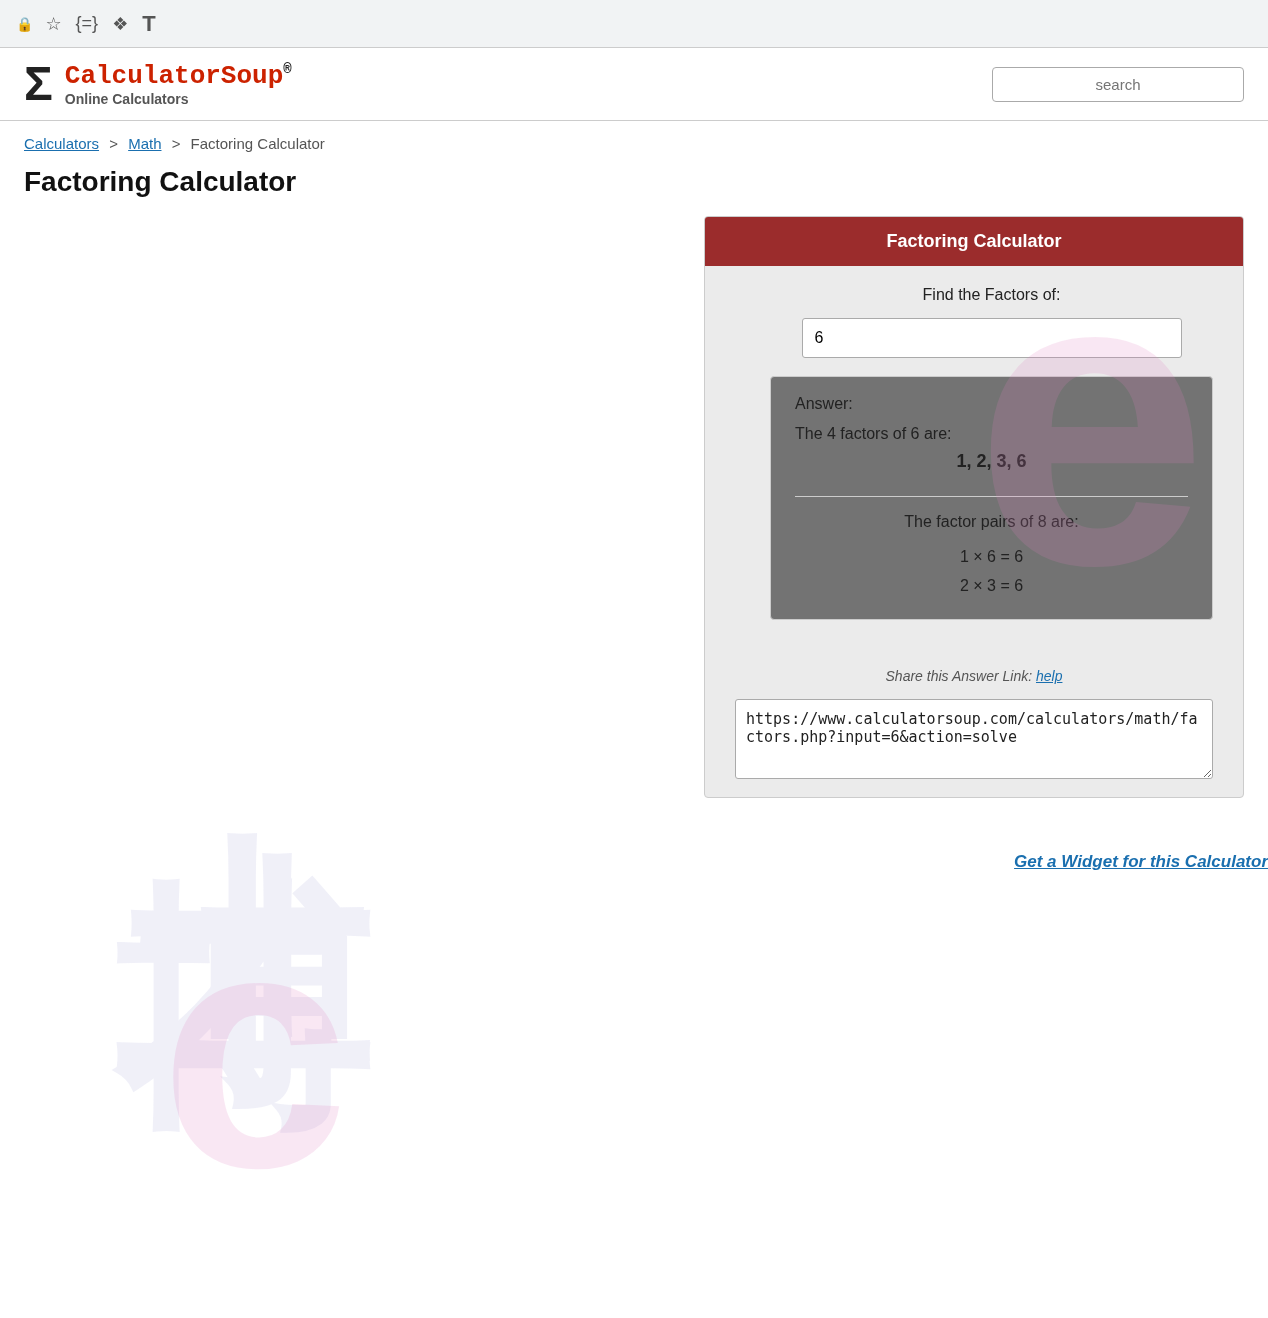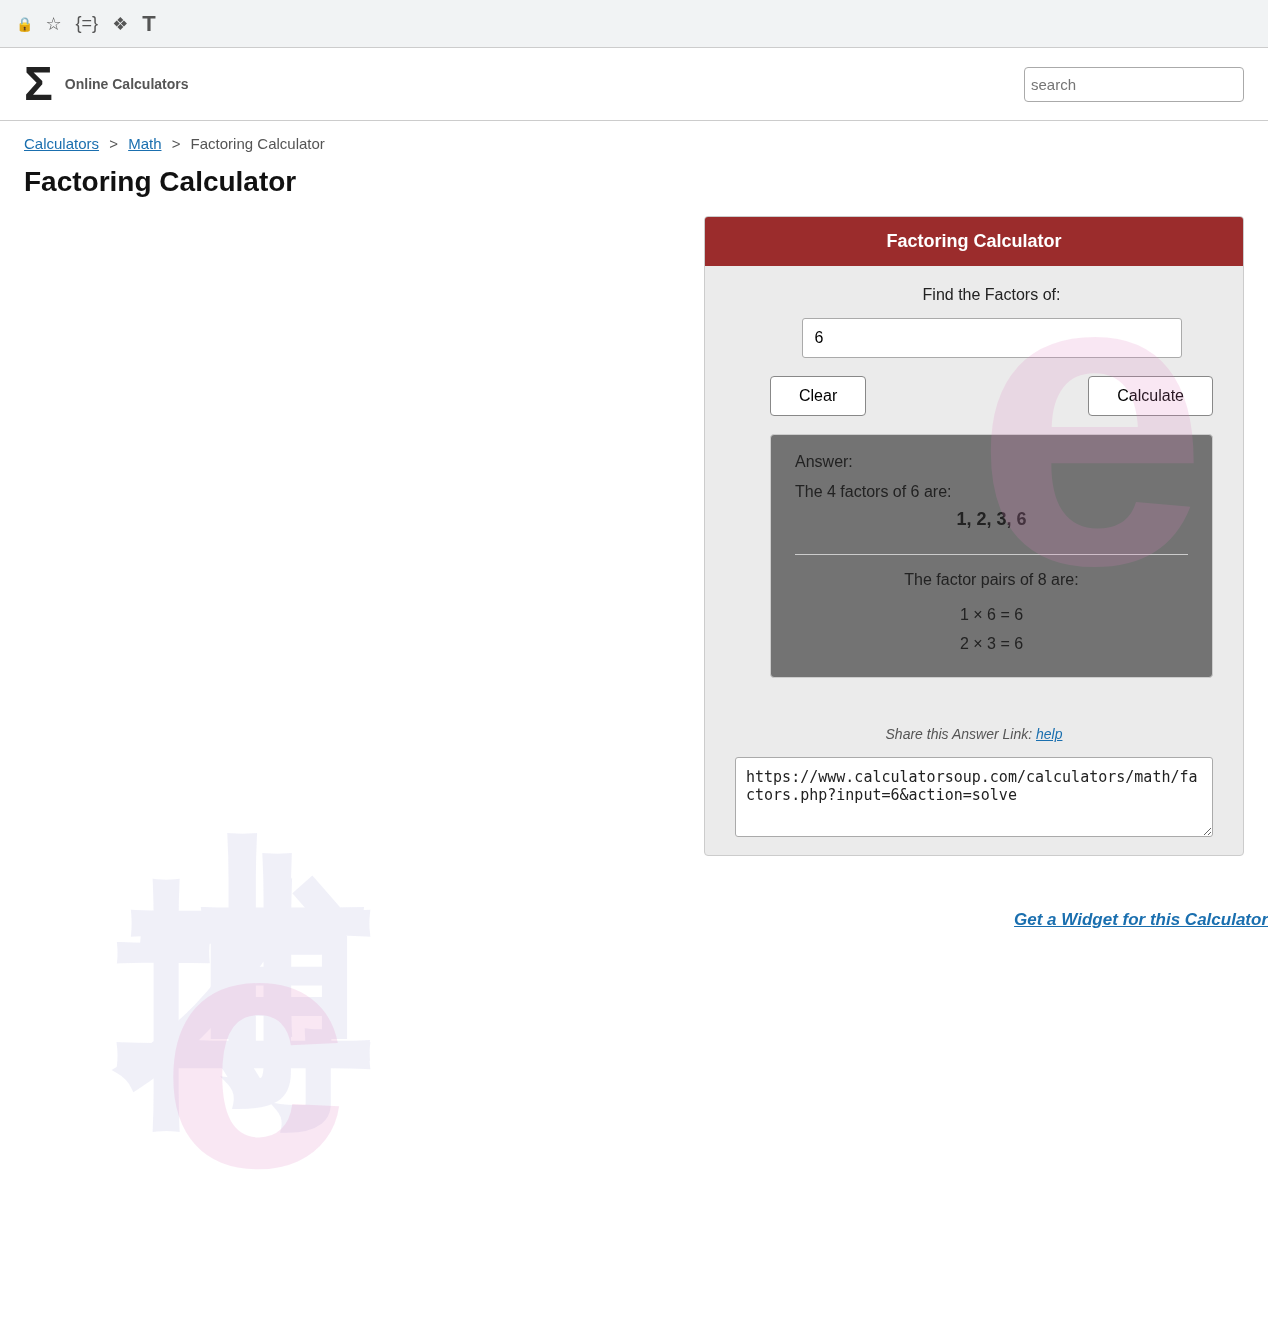--- a/index.html
+++ b/index.html
@@ -85,24 +85,25 @@
       font-size: 14px;
     }
     .logo-text .tagline {
       font-size: 14px;
       color: #555;
       font-weight: bold;
     }
     .search-box {
       border: 1px solid #aaa;
       border-radius: 4px;
-      padding: 8px 6px;
+      padding: 8px 14px;
       font-size: 15px;
-      width: 220px;
+      width: 252px;
       color: #888;
+      text-align: center;
     }
 
     
     .breadcrumb {
       padding: 14px 24px 8px;
       font-size: 15px;
       color: #555;
     }
     .breadcrumb a {
       color: #1a6faf;
@@ -359,20 +360,23 @@
     <div class="watermark-text">博才土</div>
   </div>
 
   <div class="wm-right">e</div>
   <div class="wm-bottom">c</div>
 
   <header class="site-header">
     <div class="logo-area">
       <div class="sigma-icon">Σ</div>
       <div class="logo-text">
+        <div class="brand-name">
+          <span>Calculator</span><span style="color:#cc2200;">Soup</span><sup>®</sup>
+        </div>
         <div class="tagline">Online Calculators</div>
       </div>
     </div>
     <input class="search-box" type="text" placeholder="search" style="">
   </header>
 
   <nav class="breadcrumb">
     <a href="#">Calculators</a>
     <span class="sep">&gt;</span>
     <a href="#">Math</a>
@@ -384,24 +388,20 @@
 
   <div class="main-content">
 
     <div class="calculator-widget">
 
       <div class="calc-header">Factoring Calculator</div>
 
       <div class="calc-body">
         <div class="calc-label">Find the Factors of:</div>
         <input class="calc-input" type="text" value="6" style="">
-        <div class="calc-buttons">
-          <button class="btn-clear">Clear</button>
-          <button class="btn-calculate">Calculate</button>
-        </div>
 
         <div class="answer-box">
           <div class="answer-label">Answer:</div>
           <div class="answer-description">The 4 factors of 6 are:</div>
           <div class="answer-factors">1, 2, 3, 6</div>
           <div class="answer-pairs-label">The factor pairs of 8 are:</div>
           <div class="answer-pairs">
             <div>1 × 6 = 6</div>
             <div>2 × 3 = 6</div>
           </div>

